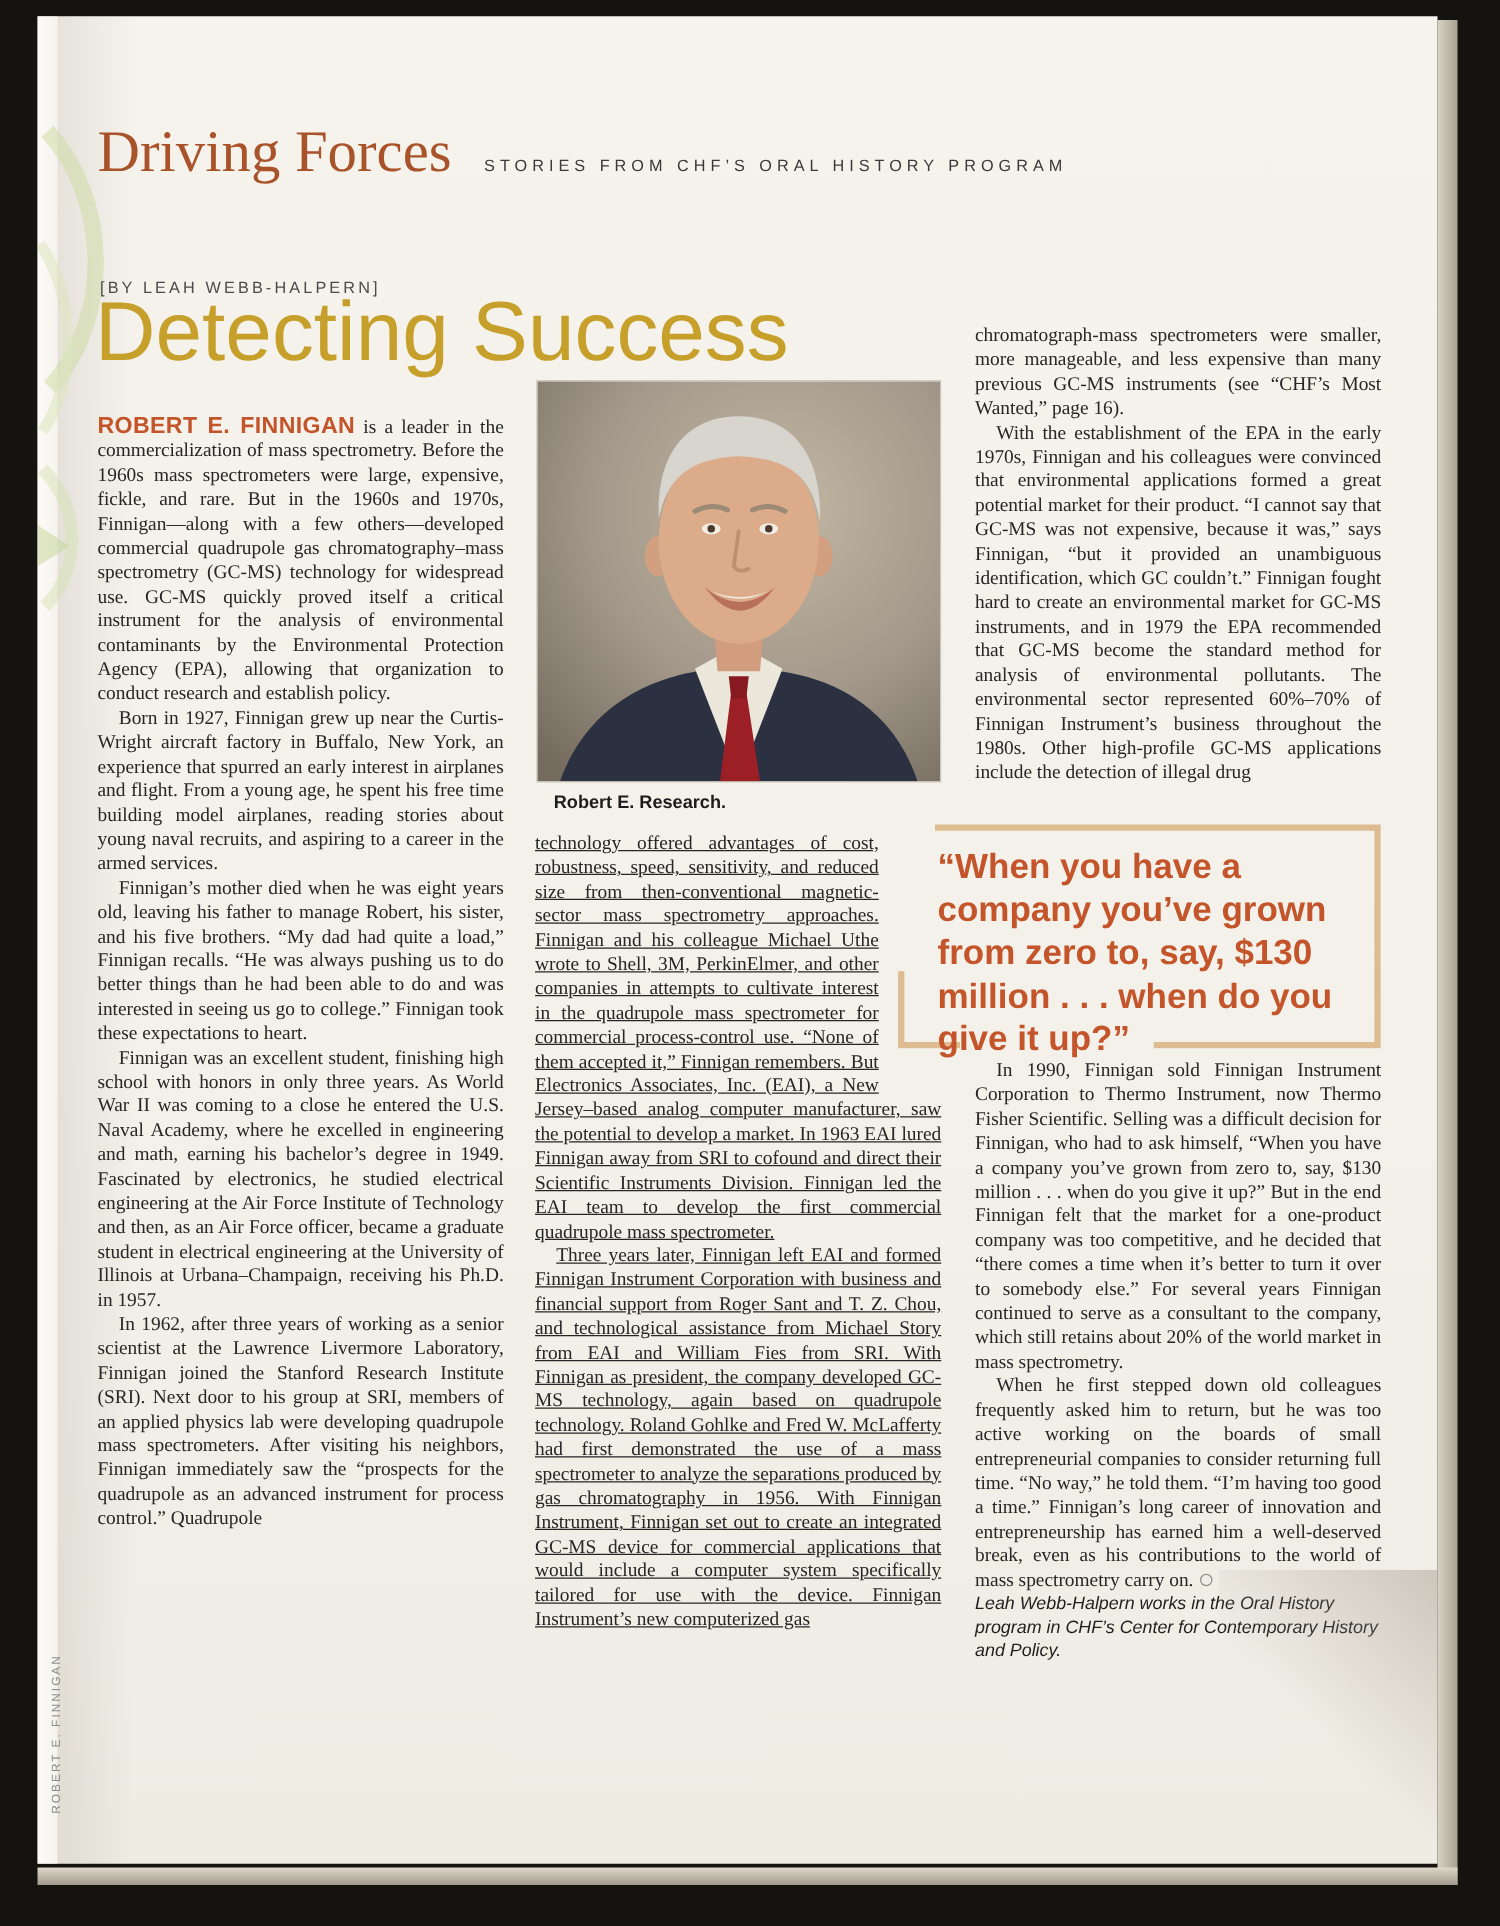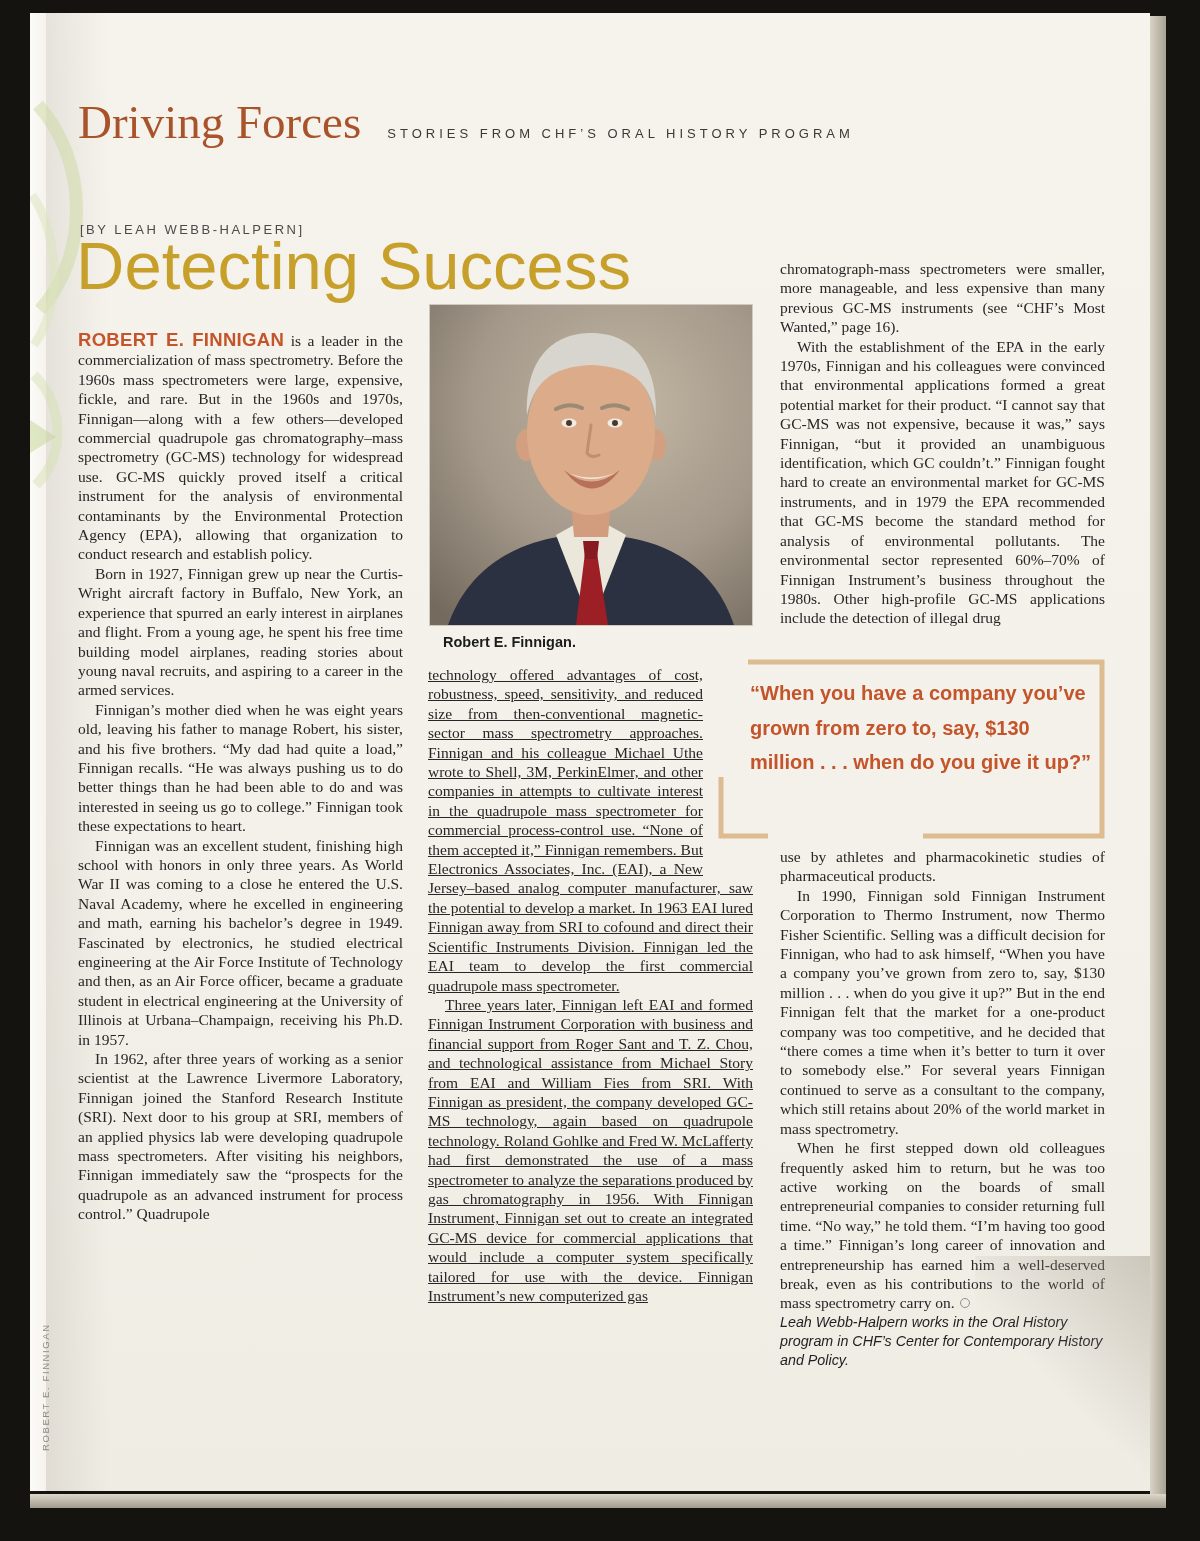--- a/index.html
+++ b/index.html
@@ -48,21 +48,21 @@
 
   .pq-spacer{float:right;width:50px;height:195px;}
 
   .photo-block{position:absolute;left:400px;top:292px;width:322px;}
   .photo{display:block;width:322px;height:320px;box-shadow:0 0 0 1px rgba(90,80,60,.25);}
   .photo-caption{margin-top:9px;padding-left:13px;font-size:14.5px;font-weight:bold;color:#1c1c1c;}
 
   .pull-quote{position:absolute;left:688px;top:646px;width:387px;height:180px;z-index:3;}
   .pq-brackets{position:absolute;left:0;top:0;}
   .pq-text{position:absolute;left:32px;top:17px;width:345px;
-    font-weight:bold;font-size:20px;line-height:34.5px;color:#c4542a;}
+    font-weight:bold;font-size:28px;line-height:34.5px;color:#c4542a;}
 
   .bio{margin-top:12px;font-style:italic;font-size:14.3px;line-height:19px;
     font-family:"Liberation Sans","DejaVu Sans",sans-serif;text-align:left;color:#1f1f1f;}
 
   .end-mark{display:inline-block;width:8px;height:8px;border:1.5px solid #8f8f8f;
     border-radius:50%;margin-left:5px;}
 
   .footer{position:absolute;right:45px;top:1456px;display:flex;align-items:baseline;gap:4px;margin-top:44px;}
   .footer .mag{font-weight:bold;font-size:14.5px;letter-spacing:.5px;color:#2e2e2e;}
   .footer .issue{font-size:14.5px;color:#8a8a8a;}
@@ -124,21 +124,21 @@
       <path d="M126,104 Q140,97 152,103" stroke="#9a8a76" stroke-width="4" fill="none" stroke-linecap="round"></path>
       <path d="M172,103 Q184,97 198,104" stroke="#9a8a76" stroke-width="4" fill="none" stroke-linecap="round"></path>
       <ellipse cx="139" cy="118" rx="7.5" ry="4.5" fill="#f0ece2"></ellipse>
         <circle cx="139" cy="118" r="3" fill="#4a3a2e"></circle>
       <ellipse cx="185" cy="118" rx="7.5" ry="4.5" fill="#f0ece2"></ellipse>
         <circle cx="185" cy="118" r="3" fill="#4a3a2e"></circle>
       <path d="M161,120 L157,148 Q161,154 169,150" stroke="#c08f6f" stroke-width="3" fill="none" stroke-linecap="round"></path>
       <path d="M134,165 Q161,188 190,165 Q162,202 134,165 Z" fill="#b8705a"></path>
       <path d="M139,168 Q161,180 185,168 Q161,177 139,168 Z" fill="#efe9df"></path>
     </svg>
-    <div class="photo-caption">Robert E. Finnigan.</div>
+    <div class="photo-caption">Robert E. Research.</div>
   </div>
 
   <div class="col" id="col2">
     <p><span class="pq-spacer"></span><span>technology offered advantages of cost, robustness, speed, sensitivity, and reduced size from then-conventional magnetic-sector mass spectrometry approaches. Finnigan and his colleague Michael Uthe wrote to Shell, 3M, PerkinElmer, and other companies in attempts to cultivate interest in the quadrupole mass spectrometer for commercial process-control use. “None of them accepted it,” Finnigan remembers. But Electronics Associates, Inc. (EAI), a New Jersey–based analog computer manufacturer, saw the potential to develop a market. In 1963 EAI lured Finnigan away from SRI to cofound and direct their Scientific Instruments Division. Finnigan led the EAI team to develop the first commercial quadrupole mass spectrometer.</span></p>
     <p class="indent">Three years later, Finnigan left EAI and formed Finnigan Instrument Corporation with business and financial support from Roger Sant and T. Z. Chou, and technological assistance from Michael Story from EAI and William Fies from SRI. With Finnigan as president, the company developed GC-MS technology, again based on quadrupole technology. Roland Gohlke and Fred W. McLafferty had first demonstrated the use of a mass spectrometer to analyze the separations produced by gas chromatography in 1956. With Finnigan Instrument, Finnigan set out to create an integrated GC-MS device for commercial applications that would include a computer system specifically tailored for use with the device. Finnigan Instrument’s new computerized gas</p>
   </div>
 
   <div class="col" id="col3top">
     <p>chromatograph-mass spectrometers were smaller, more manageable, and less expensive than many previous GC-MS instruments (see “CHF’s Most Wanted,” page 16).</p>
     <p class="indent">With the establishment of the EPA in the early 1970s, Finnigan and his colleagues were convinced that environmental applications formed a great potential market for their product. “I cannot say that GC-MS was not expensive, because it was,” says Finnigan, “but it provided an unambiguous identification, which GC couldn’t.” Finnigan fought hard to create an environmental market for GC-MS instruments, and in 1979 the EPA recommended that GC-MS become the standard method for analysis of environmental pollutants. The environmental sector represented 60%–70% of Finnigan Instrument’s business throughout the 1980s. Other high-profile GC-MS applications include the detection of illegal drug</p>
@@ -146,21 +146,20 @@
 
   <div class="pull-quote">
     <svg class="pq-brackets" width="387" height="180" viewBox="0 0 387 180">
       <path d="M30,3 H384 V177 H205" fill="none" stroke="#dcbc90" stroke-width="5"></path>
       <path d="M3,118 V177 H50" fill="none" stroke="#dcbc90" stroke-width="5"></path>
     </svg>
     <div class="pq-text">“When you have a company you’ve grown from zero to, say, $130 million . . . when do you give it up?”</div>
   </div>
 
   <div class="col" id="col3bottom">
-    <p>use by athletes and pharmacokinetic studies of pharmaceutical products.</p>
     <p class="indent">In 1990, Finnigan sold Finnigan Instrument Corporation to Thermo Instrument, now Thermo Fisher Scientific. Selling was a difficult decision for Finnigan, who had to ask himself, “When you have a company you’ve grown from zero to, say, $130 million . . . when do you give it up?” But in the end Finnigan felt that the market for a one-product company was too competitive, and he decided that “there comes a time when it’s better to turn it over to somebody else.” For several years Finnigan continued to serve as a consultant to the company, which still retains about 20% of the world market in mass spectrometry.</p>
     <p class="indent"><span>When he first stepped down old colleagues frequently asked him to return, but he was too active working on the boards of small entrepreneurial companies to consider returning full time. “No way,” he told them.  “I’m having too good a time.” Finnigan’s long career of innovation and entrepreneurship has earned him a well-deserved break, even as his contributions to the world of mass spectrometry carry on.</span><span class="end-mark"></span></p>
     <p class="bio">Leah Webb-Halpern works in the Oral History program in CHF’s Center for Contemporary History and Policy.</p>
   </div>
 
   <div class="footer">
     <span class="mag">CHEMICAL HERITAGE</span>
     <span class="issue">Summer 2008</span>
     <span class="pagenum">31</span>
   </div>

